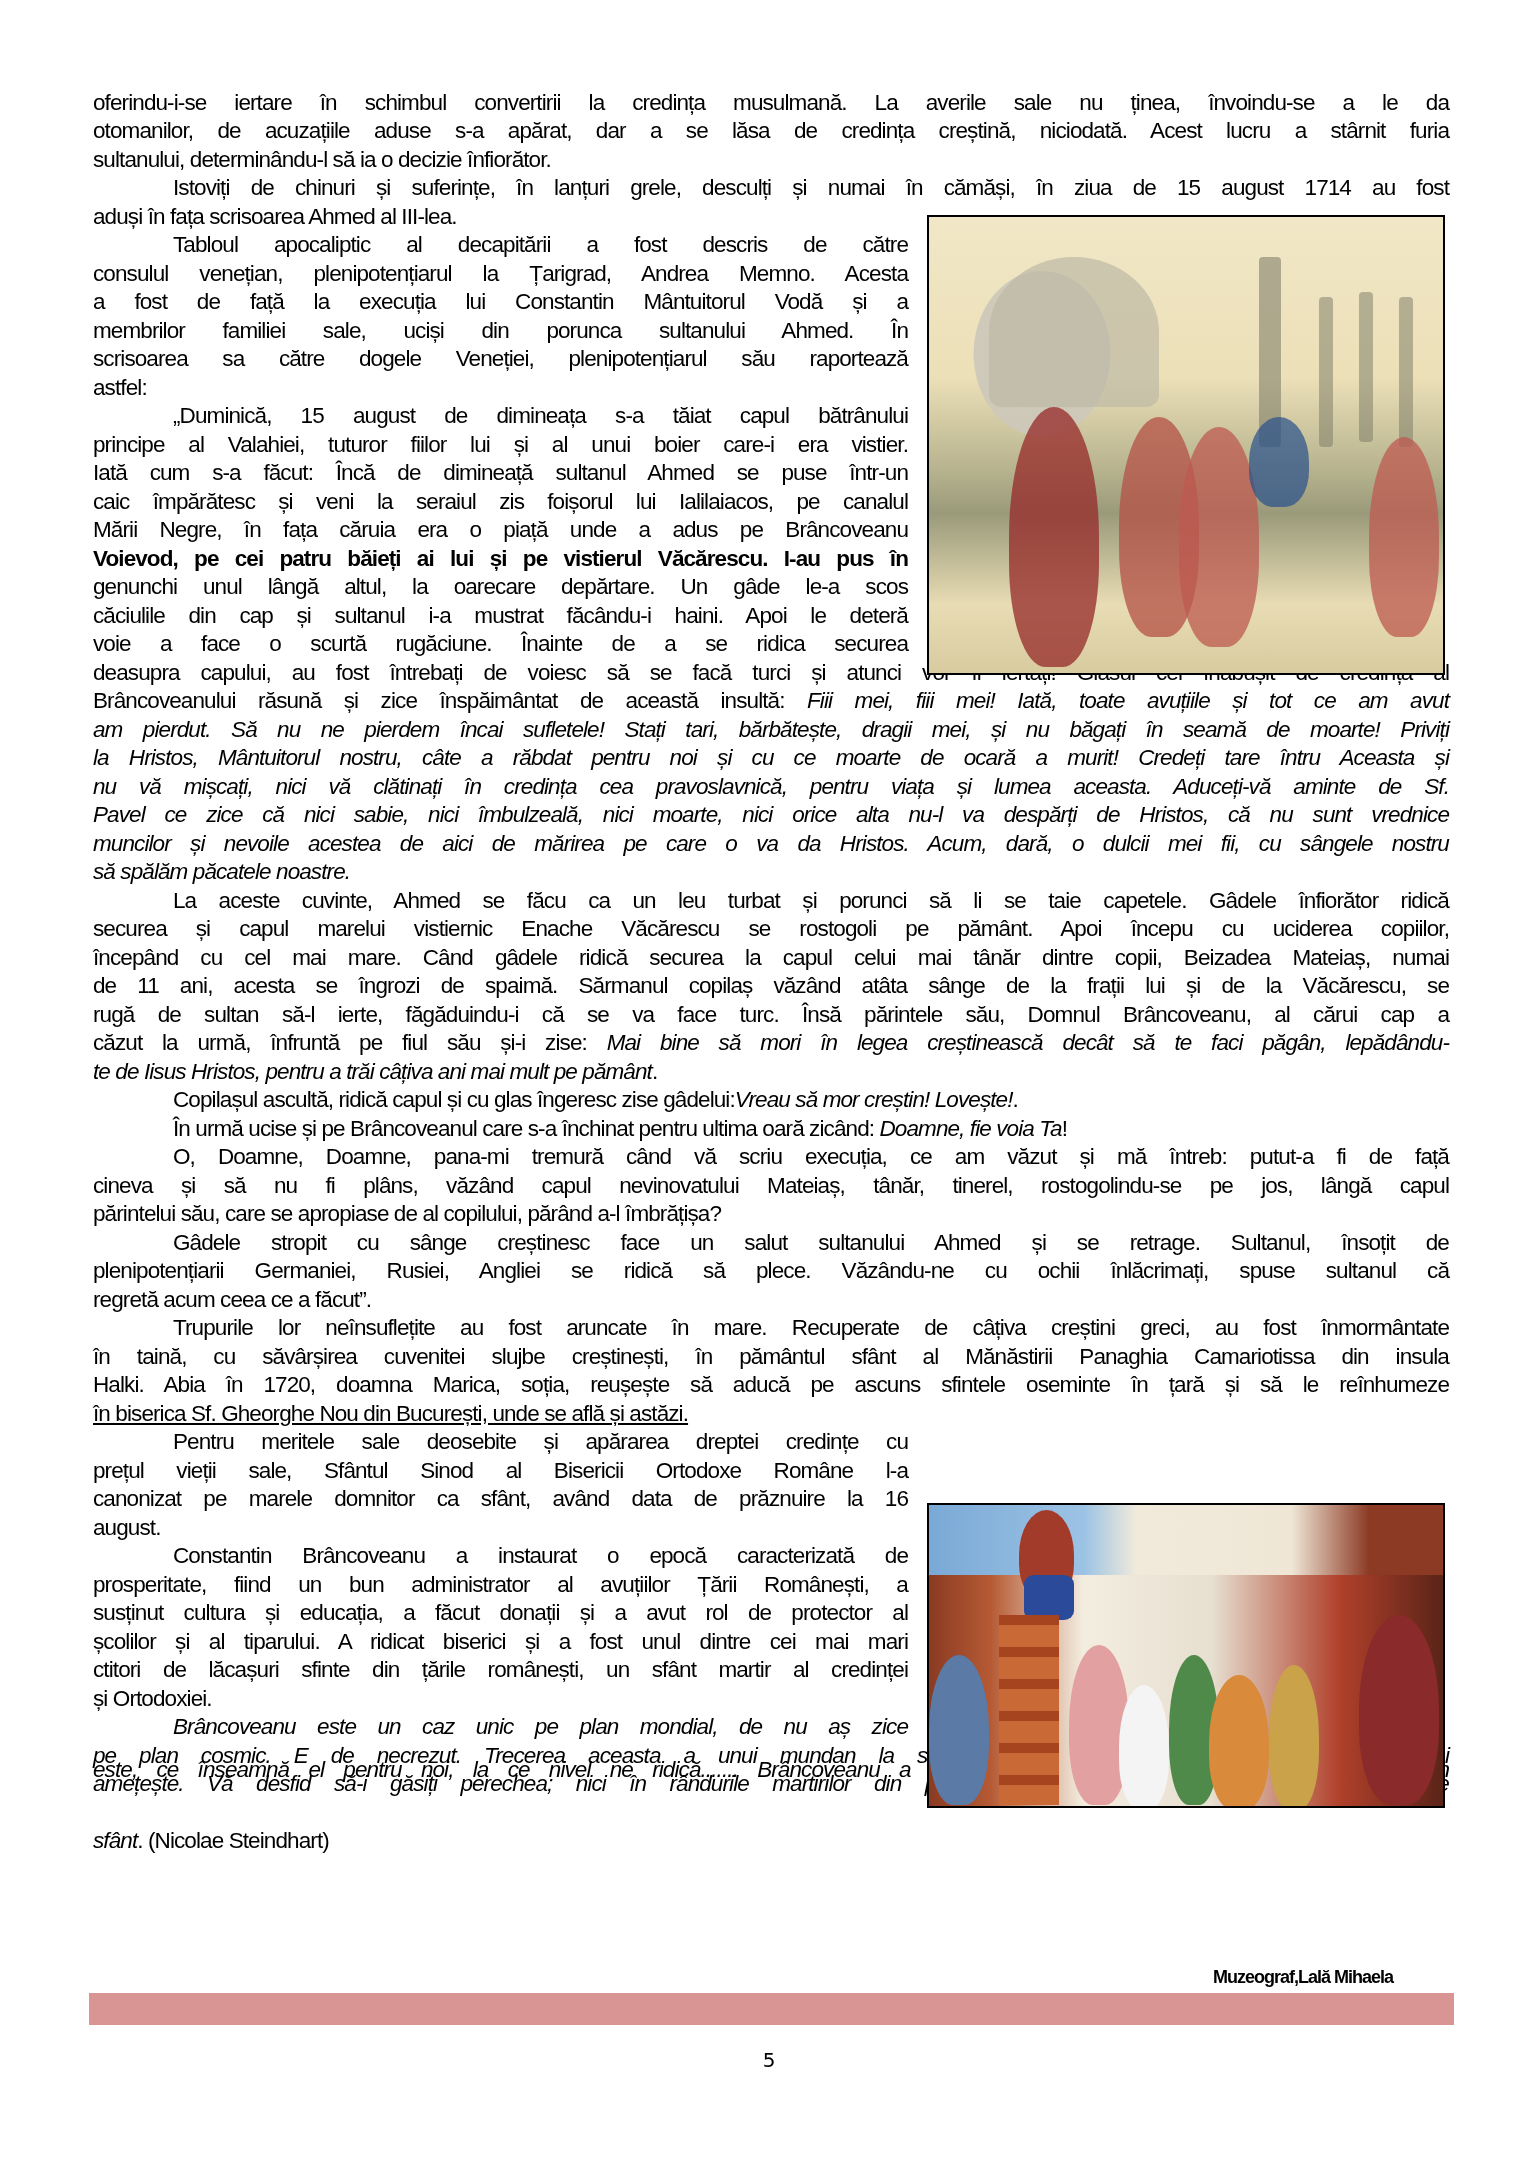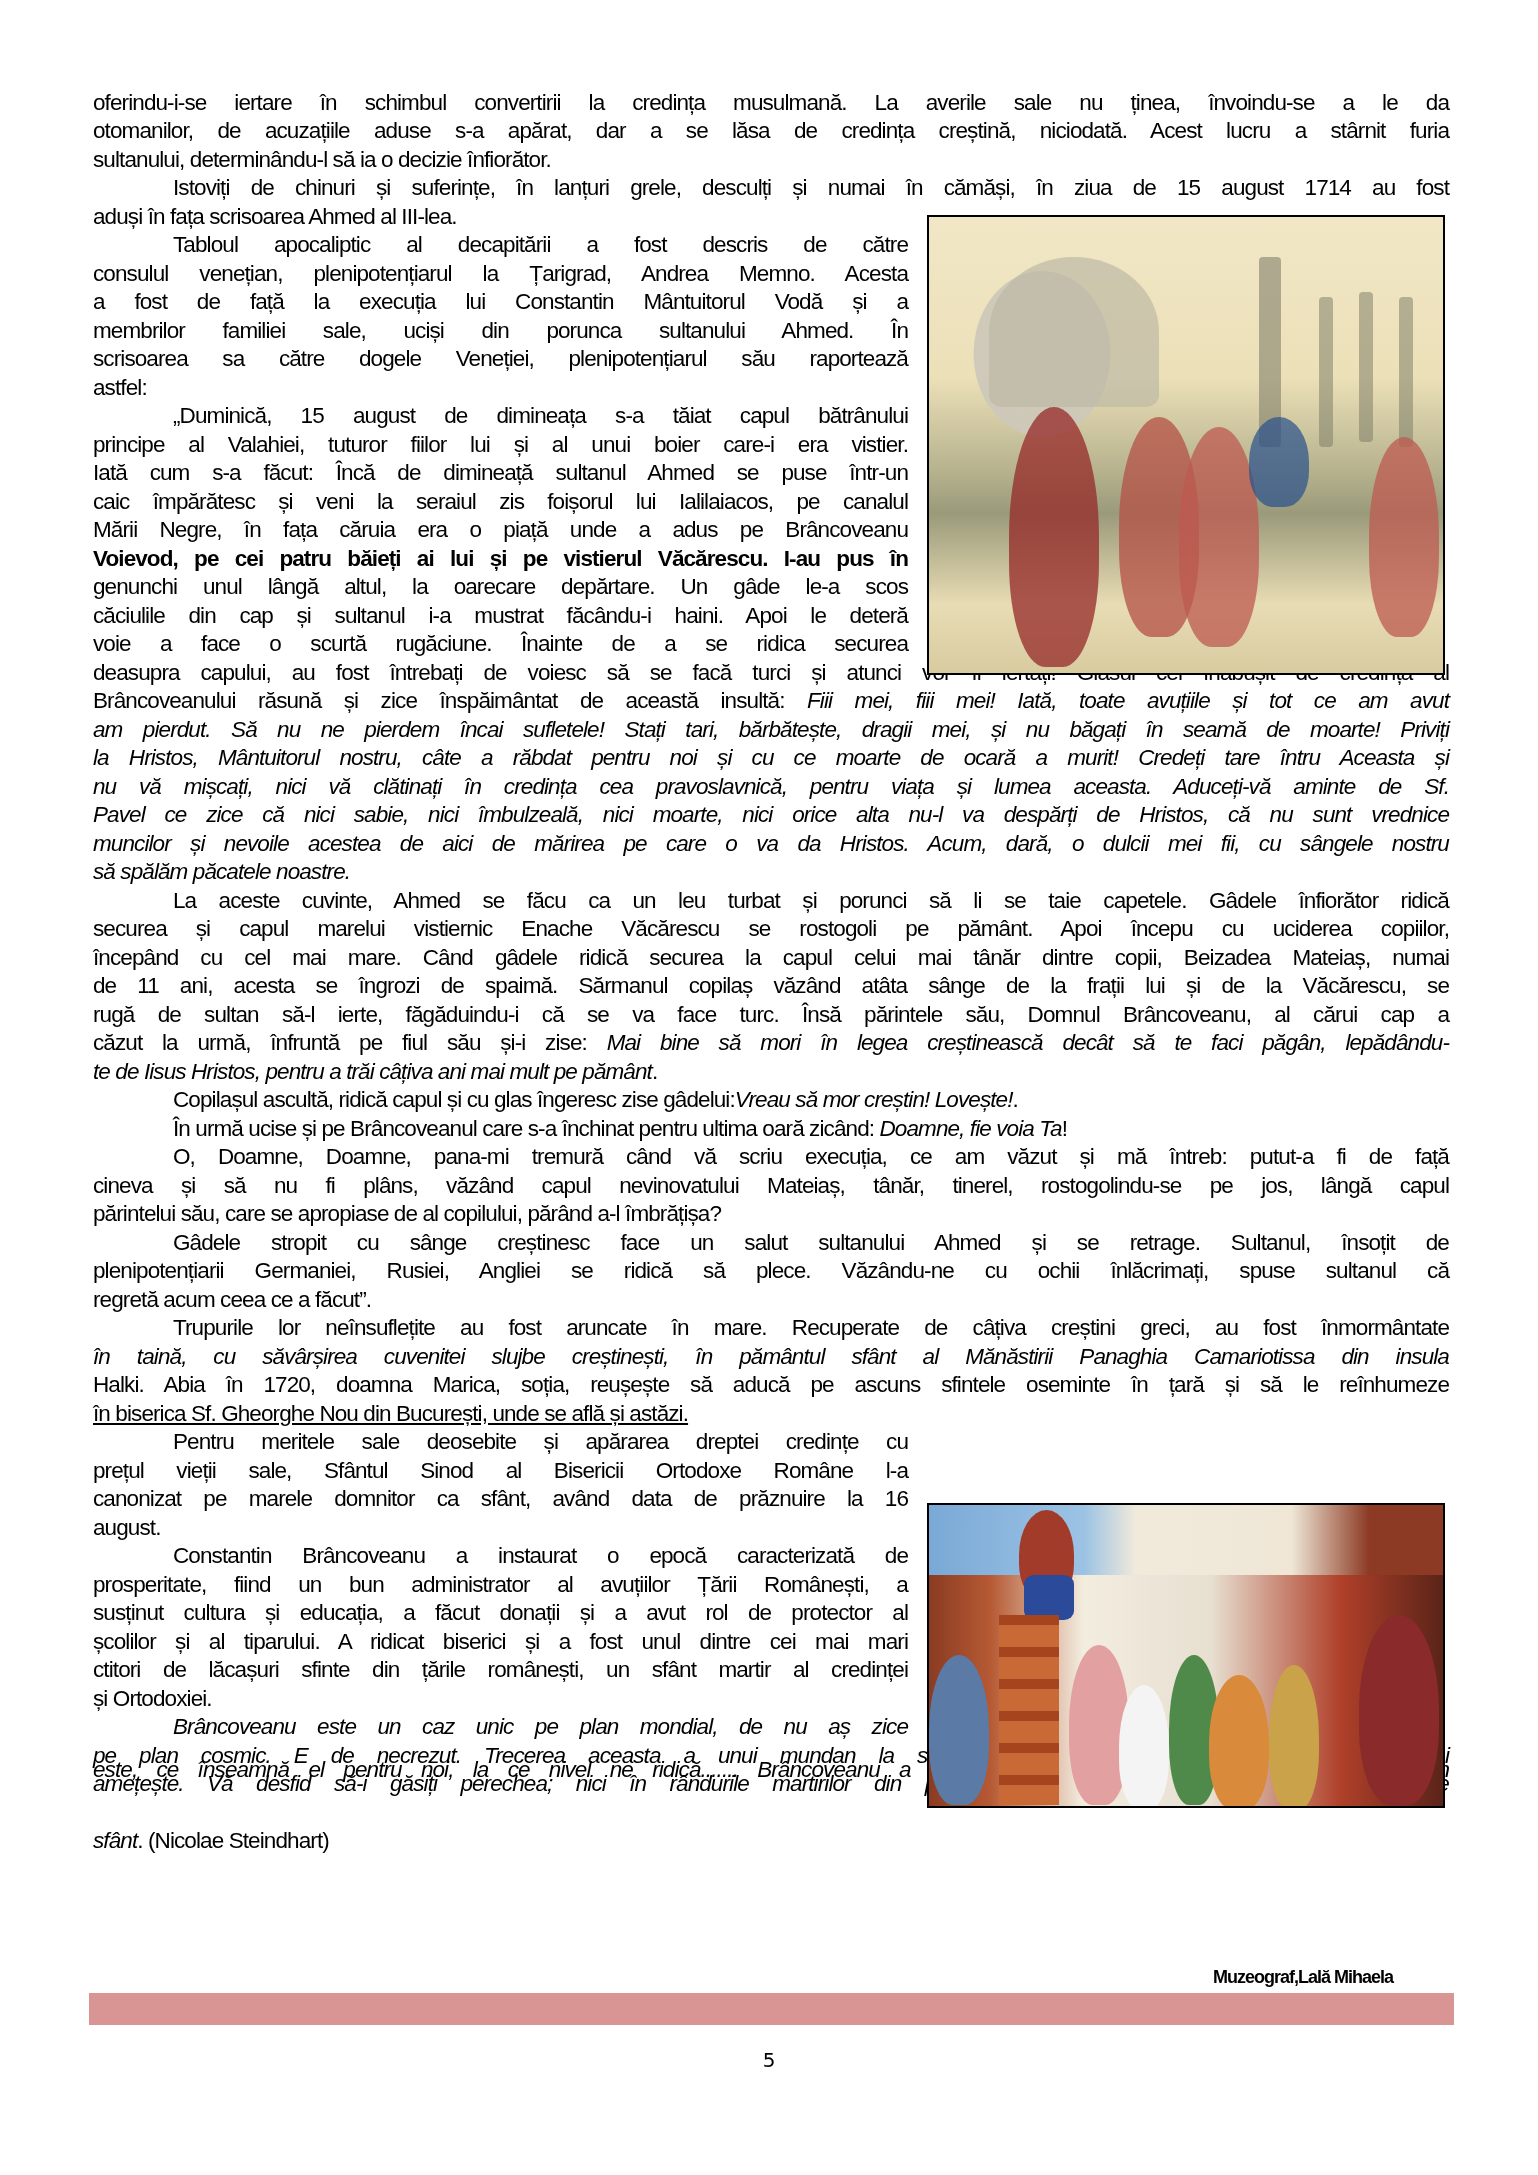--- a/index.html
+++ b/index.html
@@ -79,21 +79,21 @@
       <div class="line" style="top: 1058px;"><i>te de Iisus Hristos, pentru a trăi câțiva ani mai mult pe pământ</i><span>.</span></div>
       <div class="line indent" style="top: 1086px;"><span>Copilașul ascultă, ridică capul și cu glas îngeresc zise gâdelui:</span><i>Vreau să mor creștin! Lovește!</i><span>.</span></div>
       <div class="line indent" style="top: 1115px;"><span>În urmă ucise și pe Brâncoveanul care s-a închinat pentru ultima oară zicând: </span><i>Doamne, fie voia Ta</i><span>!</span></div>
       <div class="line justify indent" style="top: 1143px;"><span>O, Doamne, Doamne, pana-mi tremură când vă scriu execuția, ce am văzut și mă întreb: putut-a fi de față</span></div>
       <div class="line justify" style="top: 1172px;"><span>cineva și să nu fi plâns, văzând capul nevinovatului Mateiaș, tânăr, tinerel, rostogolindu-se pe jos, lângă capul</span></div>
       <div class="line" style="top: 1200px;"><span>părintelui său, care se apropiase de al copilului, părând a-l îmbrățișa?</span></div>
       <div class="line justify indent" style="top: 1229px;"><span>Gâdele stropit cu sânge creștinesc face un salut sultanului Ahmed și se retrage. Sultanul, însoțit de</span></div>
       <div class="line justify" style="top: 1257px;"><span>plenipotențiarii Germaniei, Rusiei, Angliei se ridică să plece. Văzându-ne cu ochii înlăcrimați, spuse sultanul că</span></div>
       <div class="line" style="top: 1286px;"><span>regretă acum ceea ce a făcut”.</span></div>
       <div class="line justify indent" style="top: 1314px;"><span>Trupurile lor neînsuflețite au fost aruncate în mare. Recuperate de câțiva creștini greci, au fost înmormântate</span></div>
-      <div class="line justify" style="top: 1343px; font-style: italic;"><span>în taină, cu săvârșirea cuvenitei slujbe creștinești, în pământul sfânt al Mănăstirii Panaghia Camariotissa din insula</span></div>
+      <div class="line justify" style="top: 1343px;"><span>în taină, cu săvârșirea cuvenitei slujbe creștinești, în pământul sfânt al Mănăstirii Panaghia Camariotissa din insula</span></div>
       <div class="line justify" style="top: 1371px;"><span>Halki. Abia în 1720, doamna Marica, soția, reușește să aducă pe ascuns sfintele oseminte în țară și să le reînhumeze</span></div>
       <div class="line" style="top: 1400px; text-decoration: underline;"><span>în biserica Sf. Gheorghe Nou din București, unde se află și astăzi.</span></div>
       <div class="line justify narrow indent" style="top: 1428px;"><span>Pentru meritele sale deosebite și apărarea dreptei credințe cu</span></div>
       <div class="line justify narrow" style="top: 1457px;"><span>prețul vieții sale, Sfântul Sinod al Bisericii Ortodoxe Române l-a</span></div>
       <div class="line justify narrow" style="top: 1485px;"><span>canonizat pe marele domnitor ca sfânt, având data de prăznuire la 16</span></div>
       <div class="line" style="top: 1514px;"><span>august.</span></div>
       <div class="line justify narrow indent" style="top: 1542px;"><span>Constantin Brâncoveanu a instaurat o epocă caracterizată de</span></div>
       <div class="line justify narrow" style="top: 1571px;"><span>prosperitate, fiind un bun administrator al avuțiilor Țării Românești, a</span></div>
       <div class="line justify narrow" style="top: 1599px;"><span>susținut cultura și educația, a făcut donații și a avut rol de protector al</span></div>
       <div class="line justify narrow" style="top: 1628px;"><span>școlilor și al tiparului. A ridicat biserici și a fost unul dintre cei mai mari</span></div>

